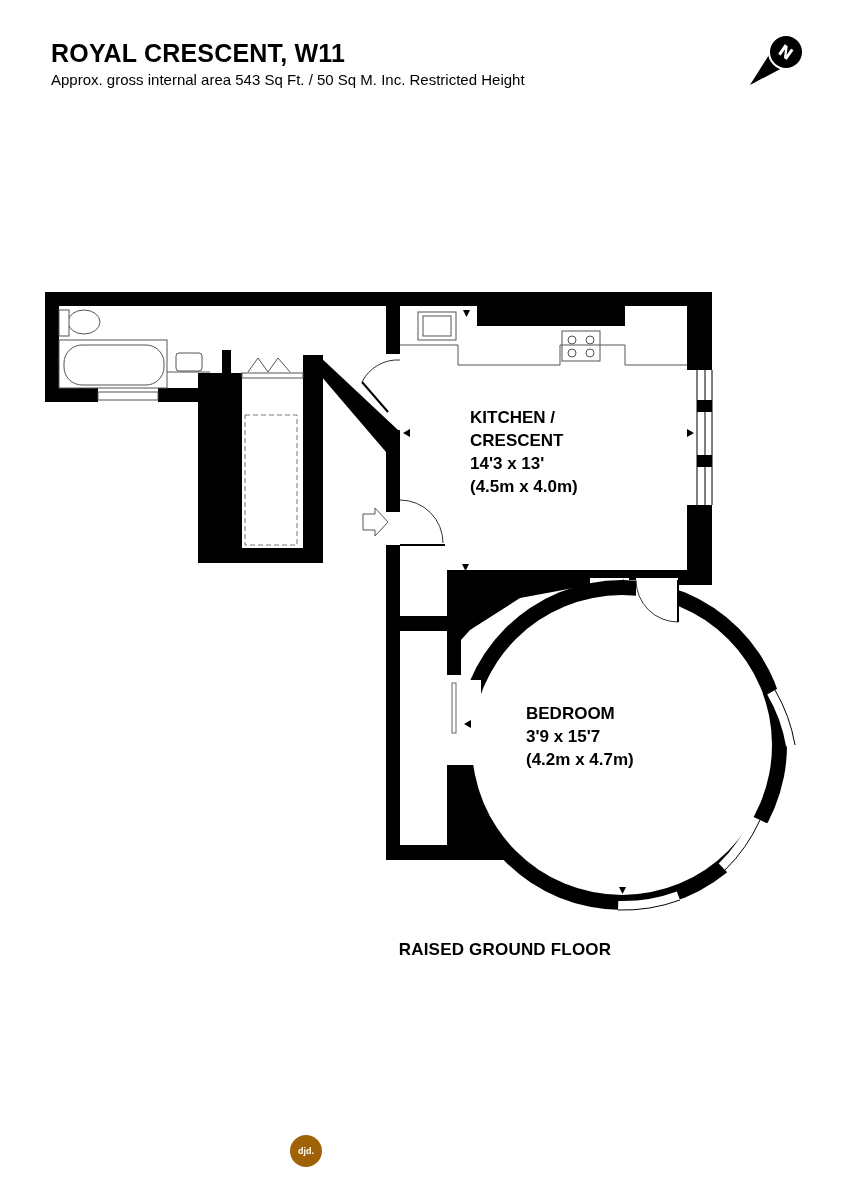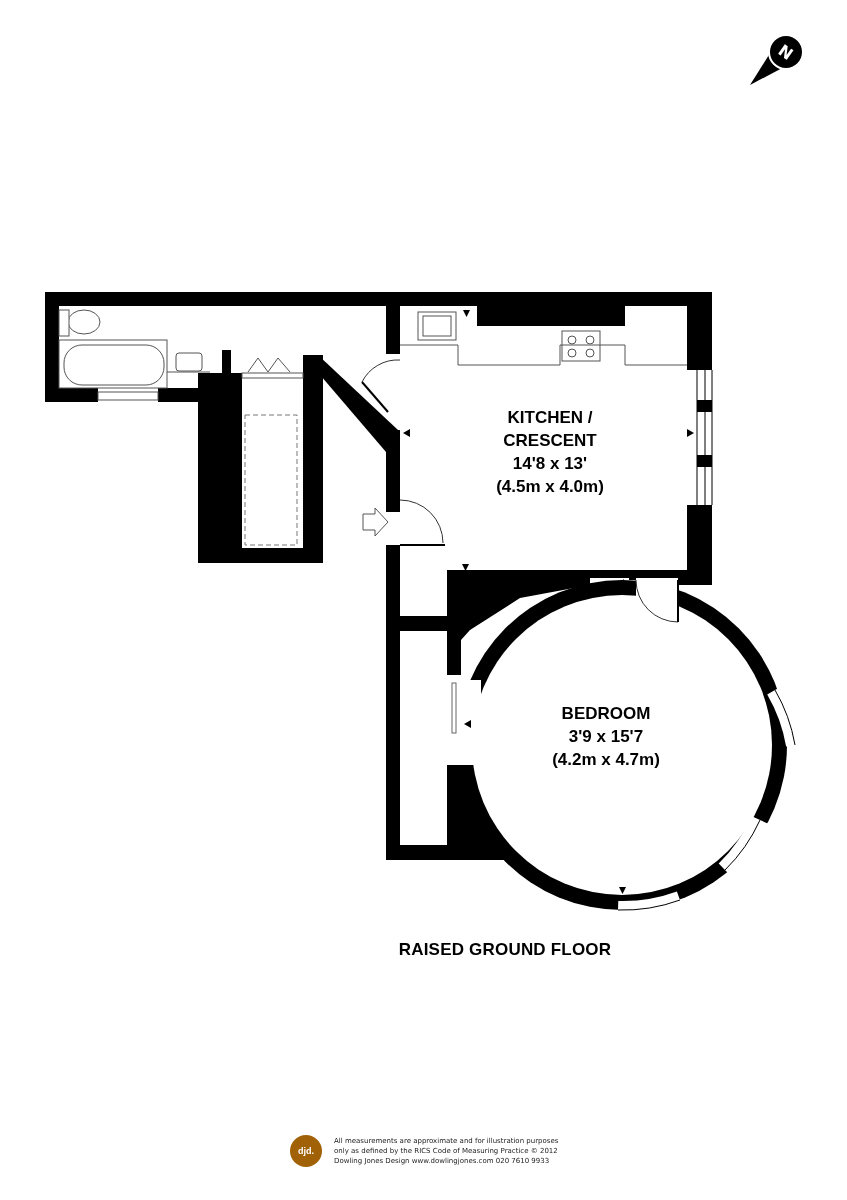--- a/index.html
+++ b/index.html
@@ -2,31 +2,33 @@
 <html><head>
 <meta charset="utf-8">
 <style>
   html, body { margin: 0; padding: 0; background: #ffffff; }
   body { width: 847px; height: 1200px; position: relative; overflow: hidden; font-family: "Liberation Sans", sans-serif; color: #000; }
   .header { position: absolute; left: 51px; top: 38px; }
   .title { font-size: 25px; font-weight: bold; letter-spacing: 0.2px; margin: 0; line-height: 30px; }
   .area-line { font-size: 15px; margin: 0; line-height: 24px; }
   .north { position: absolute; left: 740px; top: 30px; width: 70px; height: 60px; }
   .plan { position: absolute; left: 0; top: 0; width: 847px; height: 1200px; }
-  .room-label { position: absolute; text-align: center; font-weight: bold; font-size: 17px; line-height: 23px; }
+  .room-label { position: absolute; font-weight: bold; font-size: 17px; line-height: 23px; }
   .floor-label { position: absolute; left: 0; width: 1010px; top: 940px; text-align: center; font-weight: bold; font-size: 17px; letter-spacing: 0.2px; }
   .footer { position: absolute; left: 290px; top: 1135px; display: flex; align-items: center; }
   .footer-logo { width: 32px; height: 32px; border-radius: 50%; background: #a16207; color: #fff; display: flex; align-items: center; justify-content: center; font-size: 9px; font-weight: bold; margin-right: 12px; }
   .footer-text { font-family: "DejaVu Sans", sans-serif; font-size: 7px; line-height: 10px; color: #222; }
   .footer-text div { white-space: nowrap; }
 </style>
 </head>
 <body>
 
 <div class="header">
+  <h1 class="title">ROYAL CRESCENT, W11</h1>
+  <p class="area-line">Approx. gross internal area 543 Sq Ft. / 50 Sq M. Inc. Restricted Height</p>
 </div>
 
 <svg class="north" viewBox="0 0 70 60">
   <polygon points="10,55 32,20 46,36" fill="#000"></polygon>
   <circle cx="46" cy="22" r="17" fill="#000" stroke="#fff" stroke-width="2"></circle>
   <text x="46" y="28" text-anchor="middle" fill="#fff" font-size="16" font-family="DejaVu Sans, sans-serif" font-weight="bold" transform="rotate(35 46 22)">N</text>
 </svg>
 
 <svg class="plan" viewBox="0 0 847 1200">
   <g fill="#000">
@@ -139,31 +141,26 @@
     <polygon points="620,586 627,586 623.5,579"></polygon>
     <polygon points="464,724 471,720 471,728"></polygon>
     <polygon points="780,724 773,720 773,728"></polygon>
     <polygon points="619,887 626,887 622.5,894"></polygon>
   </g>
 </svg>
 
 <div class="room-label" style="left:470px; top:406px; width:160px;">
   <div>KITCHEN /</div>
   <div>CRESCENT</div>
-  <div>14'8 x 13'</div>
+  <div>14'3 x 13'</div>
   <div>(4.5m x 4.0m)</div>
 </div>
 <div class="room-label" style="left:526px; top:702px; width:160px;">
   <div>BEDROOM</div>
   <div>3'9 x 15'7</div>
   <div>(4.2m x 4.7m)</div>
 </div>
 
 <div class="floor-label">RAISED GROUND FLOOR</div>
 
 <div class="footer">
   <div class="footer-logo">djd.</div>
-  <div class="footer-text">
-    <div>All measurements are approximate and for illustration purposes</div>
-    <div>only as defined by the RICS Code of Measuring Practice © 2012</div>
-    <div>Dowling Jones Design www.dowlingjones.com 020 7610 9933</div>
-  </div>
 </div>
 
 </body></html>

